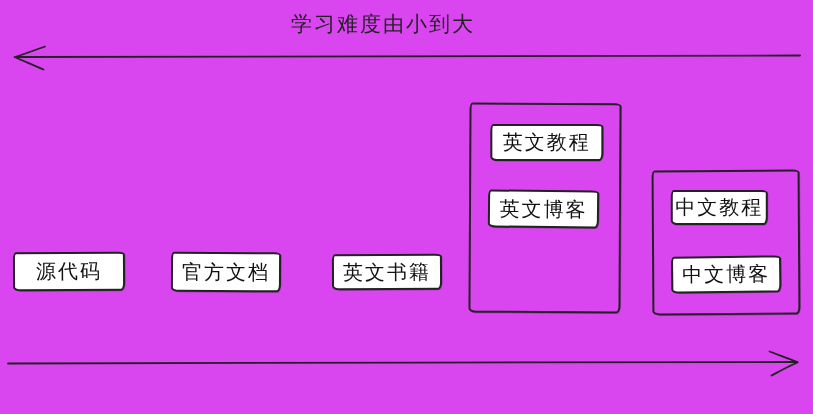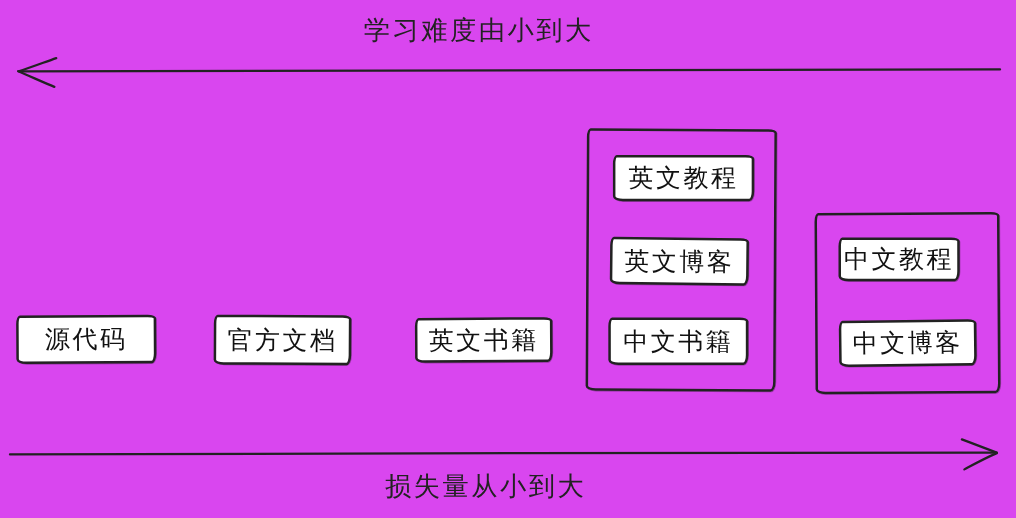--- a/index.html
+++ b/index.html
@@ -85,44 +85,40 @@
 
     <g stroke="#222" stroke-width="1.8" stroke-linecap="round">
       <path d="M 8 363.5 C 250 362.8, 550 362.2, 797 362"></path>
       <path d="M 769.5 351.5 C 779 355, 790 359.5, 797.5 362"></path>
       <path d="M 797.5 362.5 C 788 366.5, 779 371.5, 771.5 375.5"></path>
     </g>
   </svg>
 
   <div class="axis-label top">学习难度由小到大</div>
 
-  <div class="axis-label bottom">损失量从小到大</div>
 
   <div class="sketch leaf-box box-source tilt-a">
     <span>源代码</span>
   </div>
 
   <div class="sketch leaf-box box-docs tilt-b">
     <span>官方文档</span>
   </div>
 
   <div class="sketch leaf-box box-enbooks tilt-a">
     <span>英文书籍</span>
   </div>
 
   <div class="sketch group-en tilt-b">
     <div class="sketch leaf-box item-1 tilt-a">
       <span>英文教程</span>
     </div>
     <div class="sketch leaf-box item-2 tilt-b">
       <span>英文博客</span>
     </div>
-    <div class="sketch leaf-box item-3 tilt-a">
-      <span>中文书籍</span>
-    </div>
   </div>
 
   <div class="sketch group-zh tilt-a">
     <div class="sketch leaf-box item-1 tilt-b">
       <span>中文教程</span>
     </div>
     <div class="sketch leaf-box item-2 tilt-a">
       <span>中文博客</span>
     </div>
   </div>

